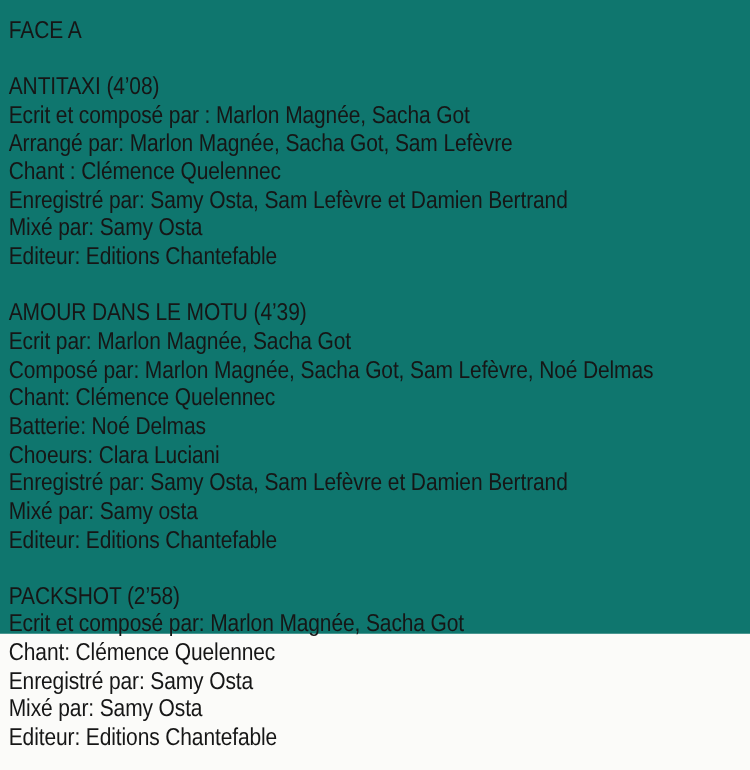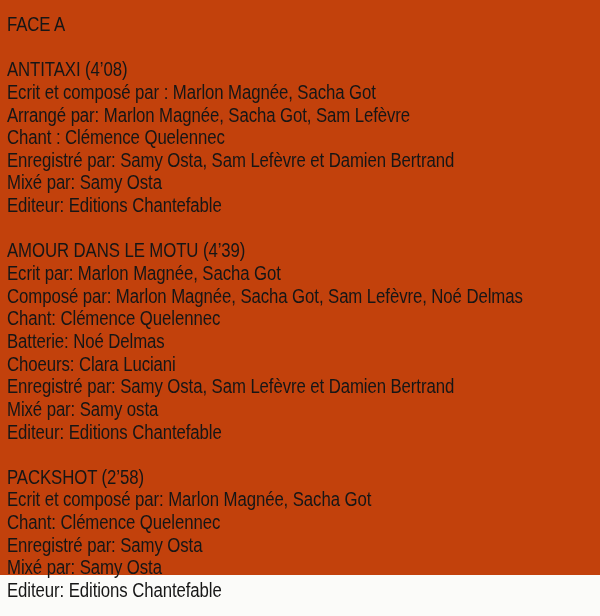--- a/index.html
+++ b/index.html
@@ -11,22 +11,22 @@
     height: 616px;
     background: #fbfbf9;
     overflow: hidden;
     position: relative;
   }
   .sheet {
     position: absolute;
     left: 0;
     top: 0;
     width: 600px;
-    height: 575px;
-    background: #c2410c;
+    height: 507px;
+    background: #0f766e;
   }
   .content {
     position: absolute;
     left: 7px;
     top: 13px;
     transform-origin: 0 0;
     transform: scaleX(0.86);
     font-family: "Liberation Sans", sans-serif;
     font-size: 19.5px;
     line-height: 22.65px;

